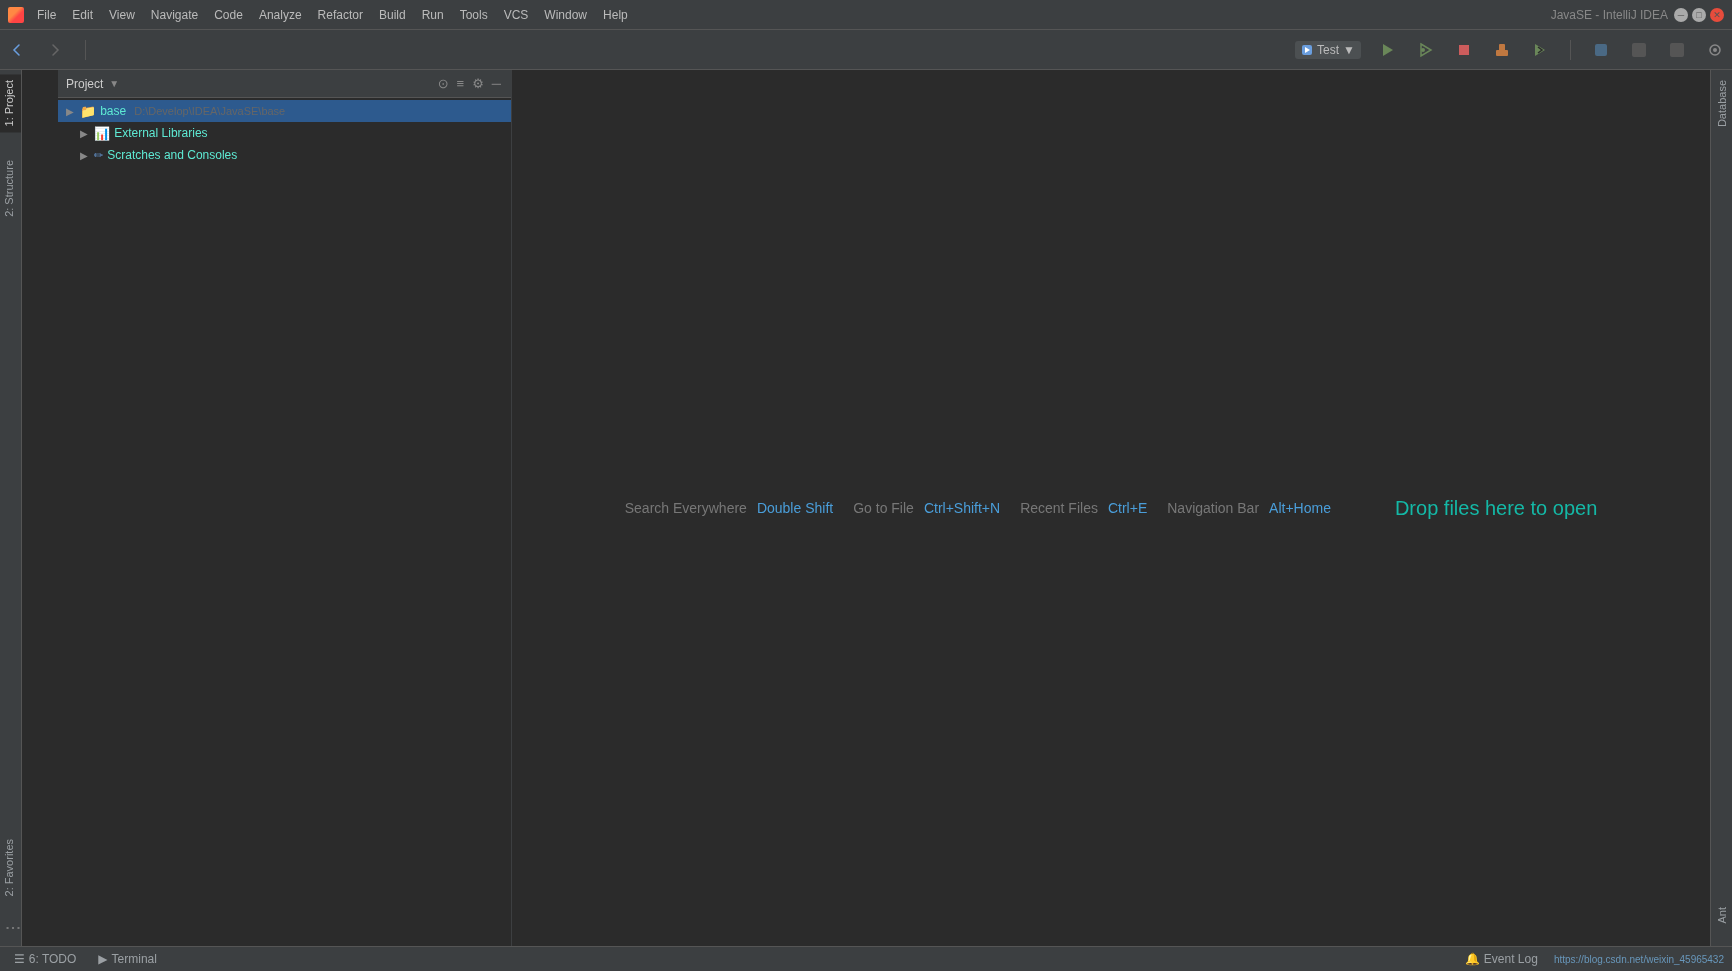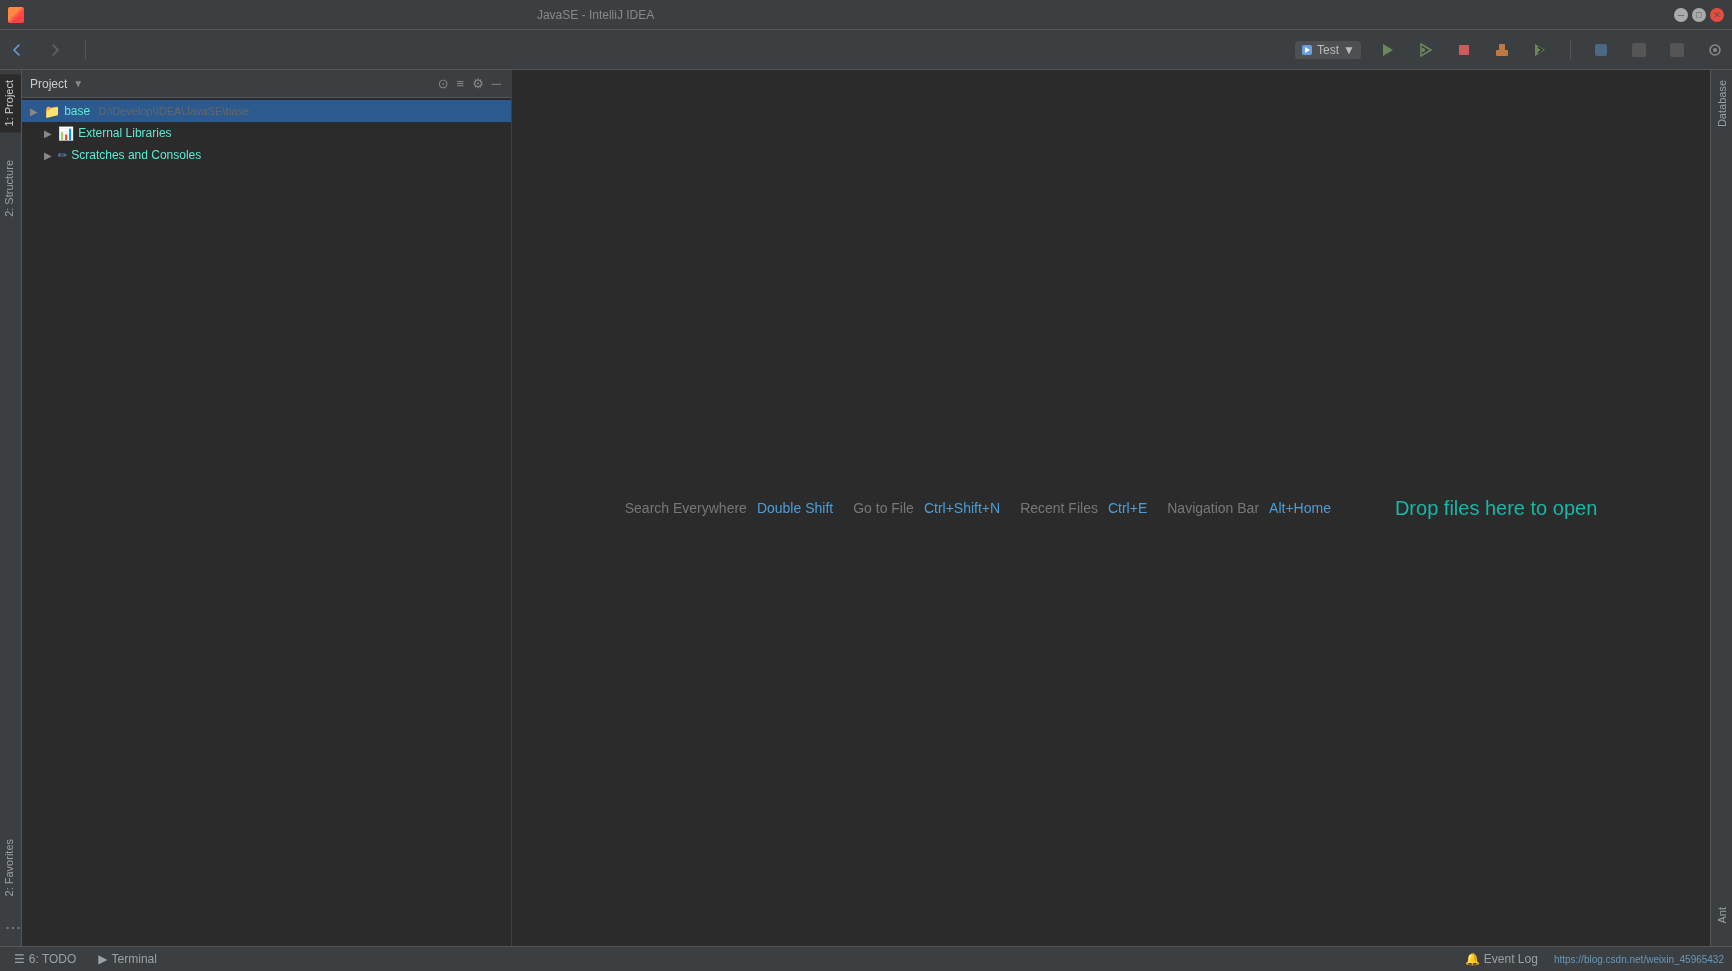--- a/index.html
+++ b/index.html
@@ -117,20 +117,21 @@
     }
 
     
     #project-panel {
       width: 490px;
       background: #2b2b2b;
       display: flex;
       flex-direction: column;
       flex-shrink: 0;
       border-right: 1px solid #3d3f41;
+      padding-left: 36px;
     }
     #project-header {
       height: 28px;
       background: #3c3f41;
       display: flex;
       align-items: center;
       padding: 0 8px;
       gap: 6px;
       border-bottom: 1px solid #555;
     }
@@ -285,20 +286,35 @@
       white-space: nowrap;
       text-align: center;
     }
     .vert-tab.active { color: #ccc; background: #2b2b2b; }
   </style>
 </head>
 <body>
 
 <div id="title-bar">
   <div class="win-icon"></div>
+  <div class="menu-items">
+    <span class="menu-item">File</span>
+    <span class="menu-item">Edit</span>
+    <span class="menu-item">View</span>
+    <span class="menu-item">Navigate</span>
+    <span class="menu-item">Code</span>
+    <span class="menu-item">Analyze</span>
+    <span class="menu-item">Refactor</span>
+    <span class="menu-item">Build</span>
+    <span class="menu-item">Run</span>
+    <span class="menu-item">Tools</span>
+    <span class="menu-item">VCS</span>
+    <span class="menu-item">Window</span>
+    <span class="menu-item">Help</span>
+  </div>
   <div class="app-title">JavaSE - IntelliJ IDEA</div>
   <div class="win-controls">
     <div class="win-btn minimize">─</div>
     <div class="win-btn maximize">□</div>
     <div class="win-btn close">✕</div>
   </div>
 </div>
 
 <div id="toolbar">
   <div class="tb-icon">

